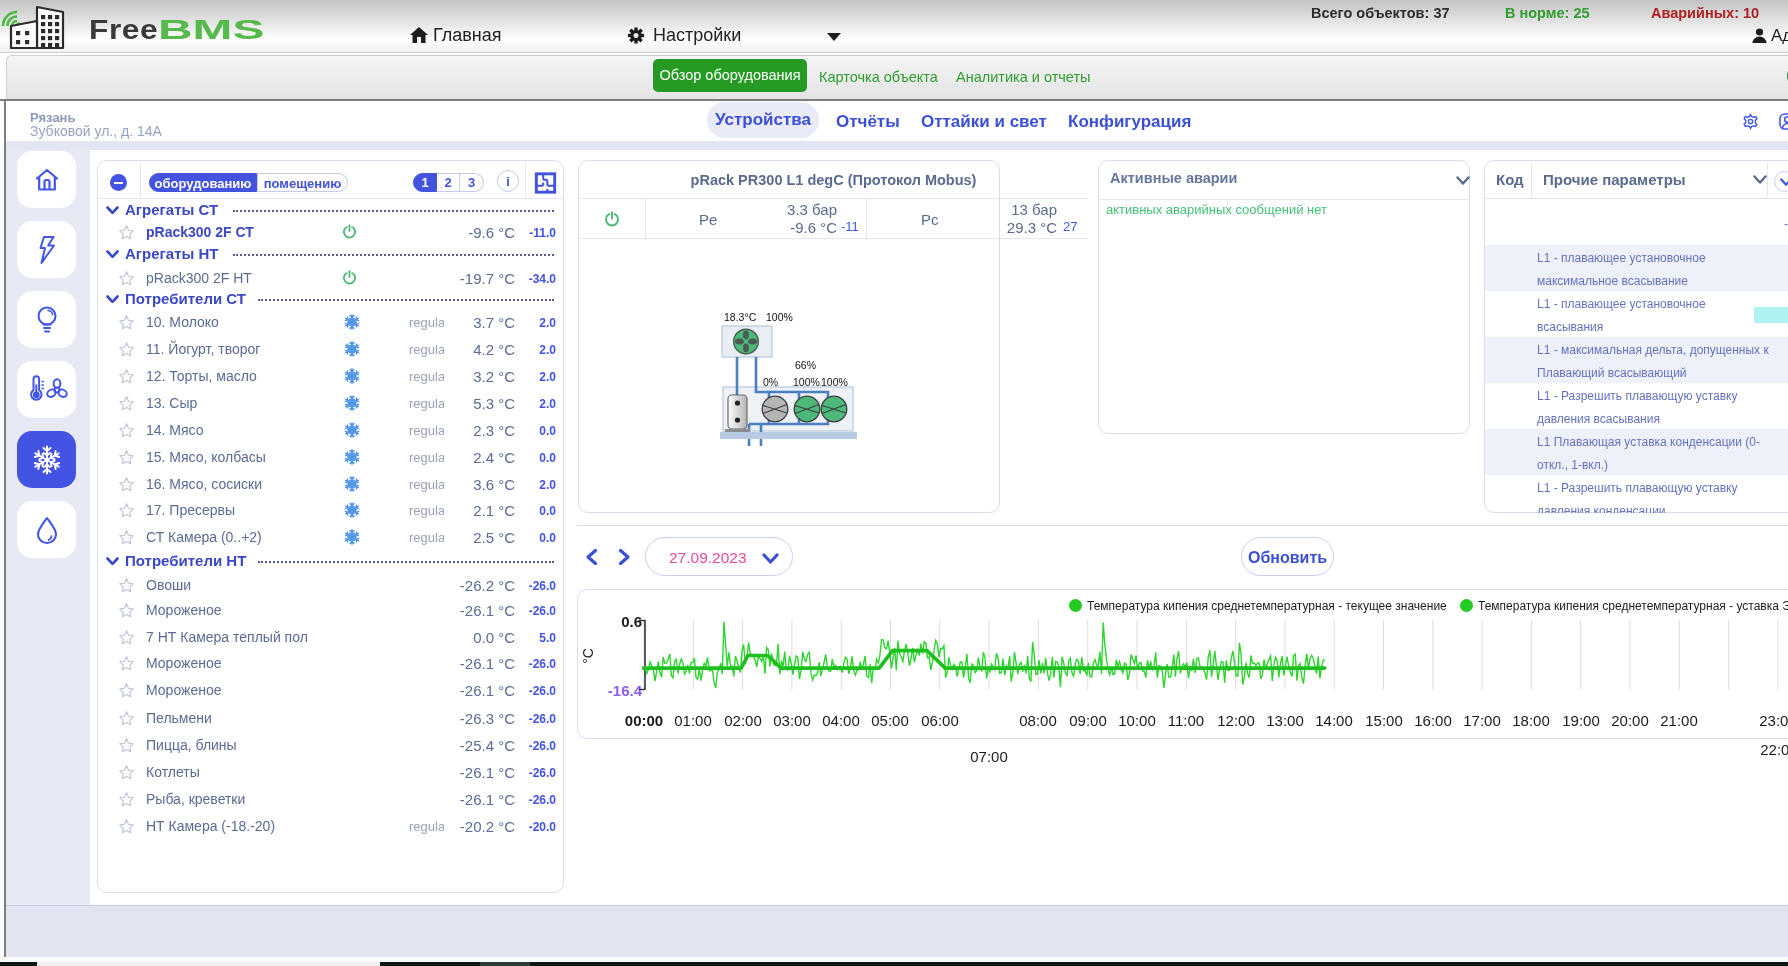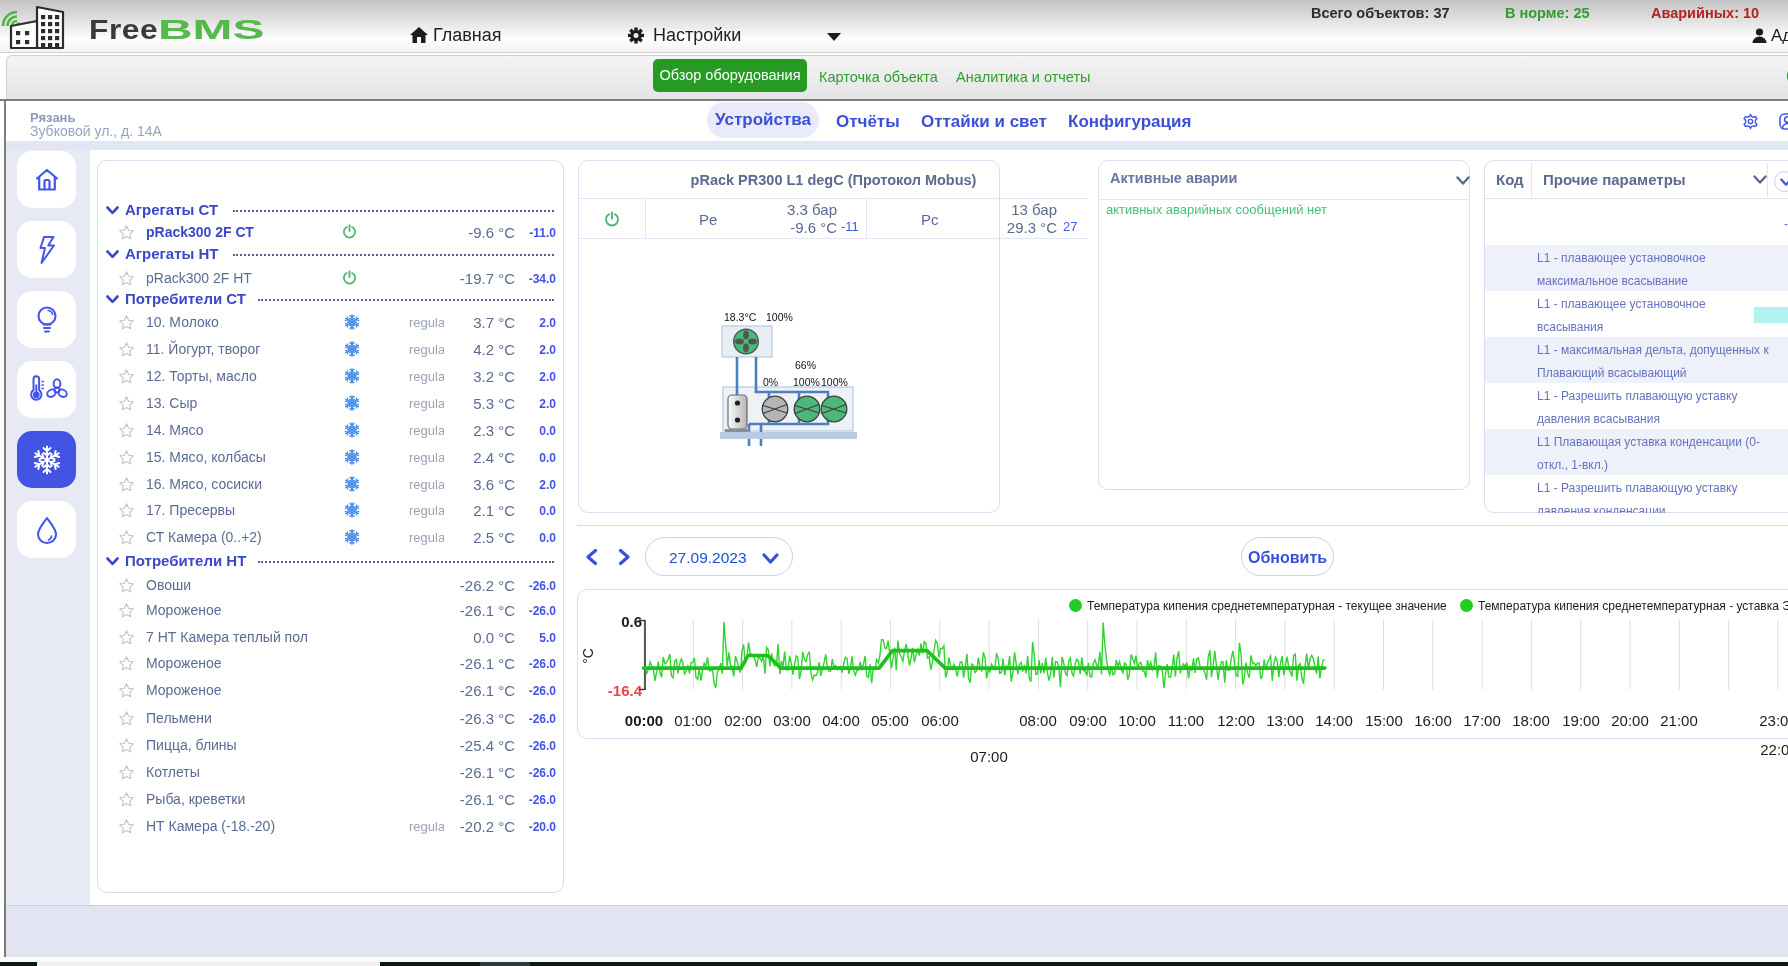--- a/index.html
+++ b/index.html
@@ -65,21 +65,21 @@
 .rsnow { position:absolute; left:246px; top:4px; }
 .rpow { position:absolute; left:244px; top:4px; }
 
 
 #pr { left:578px; top:160px; width:422px; height:353px; }
 #prtitle { position:absolute; left:0; top:0; width:509px; height:38px; line-height:38px; text-align:center; font-size:14.5px; font-weight:bold; color:#5b6b8f; border-bottom:1px solid #e2e5f2; }
 #prhead { position:absolute; left:0; top:38px; width:509px; height:40px; border-bottom:1px solid #e2e5f2; font-size:15px; color:#5b6b8f; }
 #prhead .cs { position:absolute; top:0; height:40px; width:1px; background:#e2e5f2; }
 
 
-#al { left:1098px; top:160px; width:372px; height:330px; }
+#al { left:1098px; top:160px; width:372px; height:274px; }
 #altitle { position:absolute; left:11px; top:9px; font-size:14.5px; font-weight:bold; color:#67779d; }
 #alline { position:absolute; left:0; top:38px; width:370px; height:1px; background:#e2e5f2; }
 #altext { position:absolute; left:7px; top:41px; font-size:13px; color:#45c278; }
 
 
 #pm { left:1484px; top:160px; width:322px; height:353px; }
 #pmhead { position:absolute; left:0; top:0; width:320px; height:38px; border-bottom:1px solid #dfe2f0; }
 .pmrow { position:absolute; left:0; width:320px; height:46px; font-size:12px; color:#6572bf; }
 .pmrow div { position:absolute; left:52px; top:2px; width:234px; line-height:22.5px; }
 .pmalt { background:#eef0fa; }
@@ -264,20 +264,36 @@
         </svg>
     </div>
   </div>
   <div class="abs" id="footer"></div>
   <div class="abs" id="wstrip"></div>
   <div class="abs" id="taskbar">
       <div class="abs" style="left:37px;top:0;width:343px;height:4px;background:#eeefee"></div>
       <div class="abs" style="left:480px;top:0;width:50px;height:4px;background:#2a3b3a"></div>
     </div>
   <div class="abs panel" id="eq">
+    <div id="eqhead">
+      <div class="abs" style="left:12px;top:13px;width:17px;height:17px;border-radius:50%;background:#4353e3"></div>
+      <div class="abs" style="left:16px;top:20.5px;width:9px;height:2.5px;background:#fff"></div>
+      <div class="vsep" style="left:42px"></div>
+      <div class="toggle" style="left:51px;width:108px;background:#4353e0;color:#fff;border-radius:10px 0 0 10px;border:1px solid #4353e0">оборудованию</div>
+      <div class="toggle" style="left:159px;width:91px;background:#fff;color:#4353e0;border-radius:0 10px 10px 0;border:1px solid #c5cbe8">помещению</div>
+      <div class="pgbtn" style="left:315px;width:24px;background:#4353e0;color:#fff;border-radius:10px 0 0 10px;border:1px solid #4353e0">1</div>
+      <div class="pgbtn" style="left:339px;width:23px;background:#fff;color:#4353e0;border:1px solid #c5cbe8;border-left:none">2</div>
+      <div class="pgbtn" style="left:362px;width:24px;background:#fff;color:#4353e0;border-radius:0 10px 10px 0;border:1px solid #c5cbe8;border-left:none">3</div>
+      <div class="pgbtn" style="left:399px;width:22px;height:22px;line-height:21px;top:9px;background:#fff;color:#4353e0;border-radius:50%;border:1px solid #c5cbe8;">i</div>
+      <div class="vsep" style="left:427px"></div>
+      <svg class="abs" style="left:436px;top:11px" width="23" height="22" viewBox="0 0 24 24">
+        <rect x="2" y="2" width="20" height="20" fill="none" stroke="#4353e0" stroke-width="3.2"></rect>
+        <path d="M9.5 2 V8.5 M9.5 11.5 V15 M9.5 15 H2 M9.5 8.5 H14 M14 8.5 V15 M14 15 H22 M14 18.5 V22" fill="none" stroke="#4353e0" stroke-width="2.2"></path>
+      </svg>
+    </div>
     <div class="grp" style="top:39.5px"><svg width="13" height="9" viewBox="0 0 13 9" style="margin-right:6px">
           <path d="M1.5 1.5 L6.5 6.8 L11.5 1.5" fill="none" stroke="#3a48c8" stroke-width="2.6" stroke-linecap="round" stroke-linejoin="round"></path>
         </svg>Агрегаты СТ <span class="dots" style="left:127px"></span></div>
     <div class="grp" style="top:84px"><svg width="13" height="9" viewBox="0 0 13 9" style="margin-right:6px">
           <path d="M1.5 1.5 L6.5 6.8 L11.5 1.5" fill="none" stroke="#3a48c8" stroke-width="2.6" stroke-linecap="round" stroke-linejoin="round"></path>
         </svg>Агрегаты НТ <span class="dots" style="left:127px"></span></div>
     <div class="grp" style="top:390.5px"><svg width="13" height="9" viewBox="0 0 13 9" style="margin-right:6px">
           <path d="M1.5 1.5 L6.5 6.8 L11.5 1.5" fill="none" stroke="#3a48c8" stroke-width="2.6" stroke-linecap="round" stroke-linejoin="round"></path>
         </svg>Потребители НТ <span class="dots" style="left:152px"></span></div>
     <div class="grp" style="top:128.5px"><svg width="13" height="9" viewBox="0 0 13 9" style="margin-right:6px">
@@ -595,34 +611,34 @@
     <div class="pmrow" style="top:314px;height:38px;overflow:hidden">
         <div> L1 - Разрешить плавающую уставку давления конденсации</div>
       </div>
   </div>
   <div class="abs" style="left:577px;top:525px;width:1211px;height:1px;background:#d5d9e8"></div>
   <svg class="abs" style="left:583px;top:548px" width="50" height="18" viewBox="0 0 50 18">
     <path class="chev" d="M12.5 2.5 L5 9 L12.5 15.5" stroke-width="3.6"></path>
     <path class="chev" d="M37.5 2.5 L45 9 L37.5 15.5" stroke-width="3.6"></path>
   </svg>
   <div class="abs pill" style="left:645px;top:537px;width:148px;height:39px">
-    <div class="abs" style="left:23px;top:11px;font-size:15.5px;color:#1d4ed8">27.09.2023</div>
+    <div class="abs" style="left:23px;top:11px;font-size:15.5px;color:#ec4899">27.09.2023</div>
     <svg class="abs" style="left:116px;top:15px" width="17" height="12" viewBox="0 0 17 12">
         <path class="chev" d="M2 2 L8.5 9 L15 2" stroke-width="3.6"></path>
       </svg>
   </div>
   <div class="abs pill" style="left:1241px;top:537px;width:93px;height:39px;text-align:center;line-height:39px;font-size:16px;font-weight:bold;color:#3b4fd8">Обновить</div>
   <div class="abs panel" id="chart">
     <div class="abs" style="left:491px;top:9px;width:13px;height:13px;border-radius:50%;background:#22cc22"></div>
     <div class="abs" style="left:509px;top:9px;font-size:12px;color:#1c1c1c;white-space:nowrap">Температура кипения среднетемпературная - текущее значение</div>
     <div class="abs" style="left:882px;top:9px;width:13px;height:13px;border-radius:50%;background:#22cc22"></div>
     <div class="abs" style="left:900px;top:9px;font-size:12px;color:#1c1c1c;white-space:nowrap">Температура кипения среднетемпературная - уставка ЭВМ</div>
     <div class="abs" style="left:2px;top:58px;font-size:14px;color:#1c1c1c;transform:rotate(-90deg)">°C</div>
     <div class="abs" style="left:24px;top:23px;width:40px;text-align:right;font-size:15px;font-weight:bold;color:#1c1c1c">0.6</div>
-    <div class="abs" style="left:14px;top:92px;width:50px;text-align:right;font-size:15px;font-weight:bold;color:#ef4444">-16.4</div>
+    <div class="abs" style="left:14px;top:92px;width:50px;text-align:right;font-size:15px;font-weight:bold;color:#8b5cf6">-16.4</div>
     <svg class="abs" style="left:0;top:0" width="1228" height="148" viewBox="0 0 1228 148">
       <line x1="66.0" y1="30" x2="66.0" y2="99.5" stroke="#ddd" stroke-width="1"></line>
         <line x1="115.3" y1="30" x2="115.3" y2="99.5" stroke="#ddd" stroke-width="1"></line>
         <line x1="164.6" y1="30" x2="164.6" y2="99.5" stroke="#ddd" stroke-width="1"></line>
         <line x1="213.9" y1="30" x2="213.9" y2="99.5" stroke="#ddd" stroke-width="1"></line>
         <line x1="263.2" y1="30" x2="263.2" y2="99.5" stroke="#ddd" stroke-width="1"></line>
         <line x1="312.5" y1="30" x2="312.5" y2="99.5" stroke="#ddd" stroke-width="1"></line>
         <line x1="361.8" y1="30" x2="361.8" y2="99.5" stroke="#ddd" stroke-width="1"></line>
         <line x1="411.1" y1="30" x2="411.1" y2="99.5" stroke="#ddd" stroke-width="1"></line>
         <line x1="460.4" y1="30" x2="460.4" y2="99.5" stroke="#ddd" stroke-width="1"></line>

